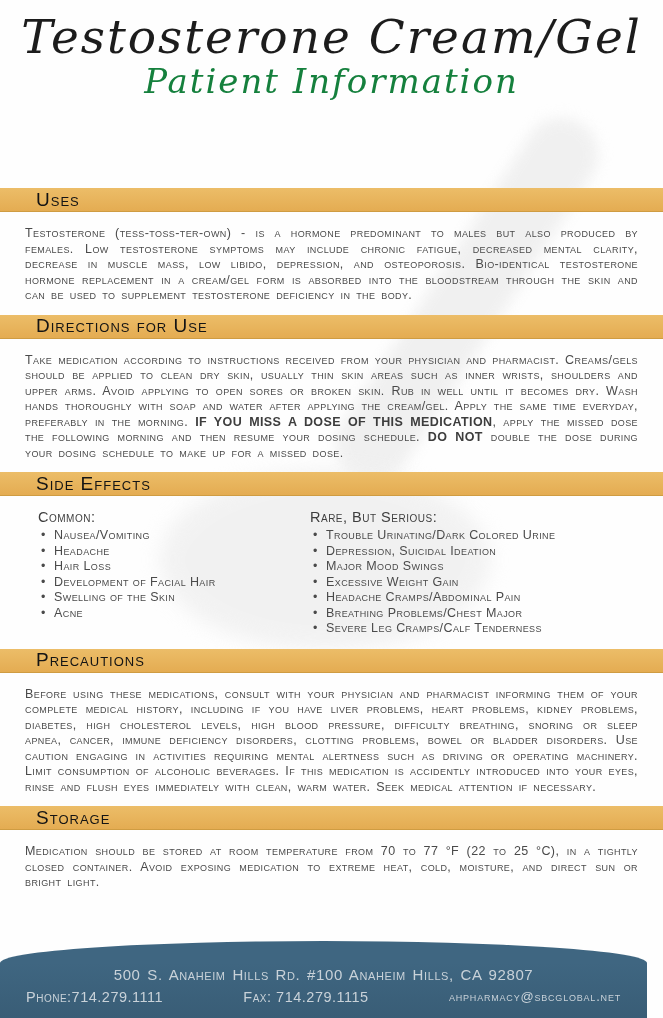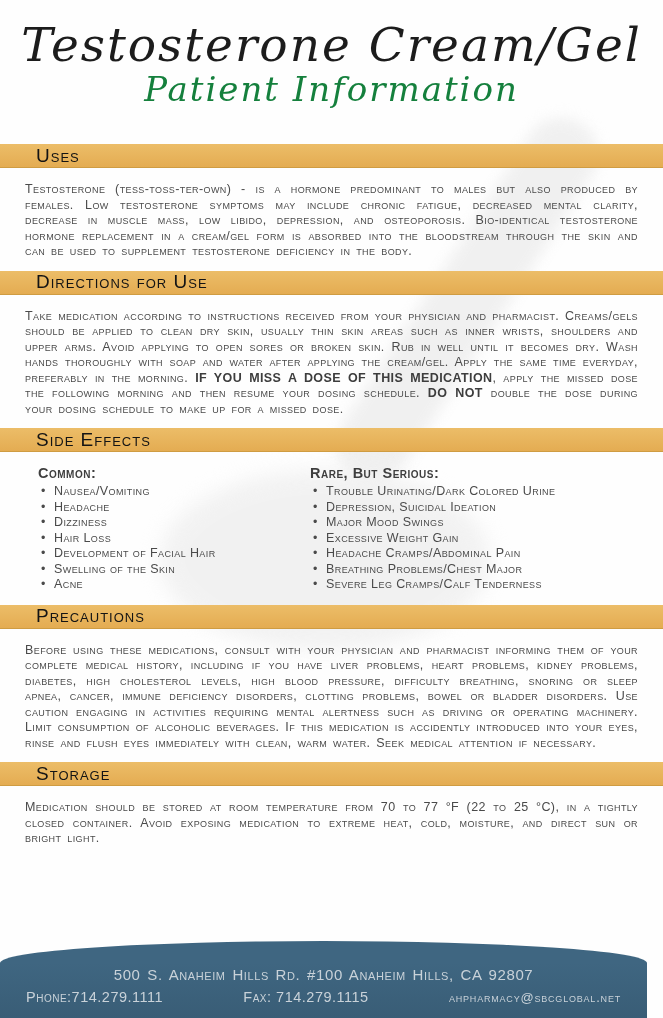--- a/index.html
+++ b/index.html
@@ -40,21 +40,21 @@
     left: 160px; top: 470px;
     width: 330px; height: 180px;
     background: #efefef;
     border-radius: 50%;
     filter: blur(10px);
     opacity: .8;
   }
   .content { position: relative; z-index: 1; }
 
   
-  .doc-header { height: 144px; padding-top: 14px; text-align: center; }
+  .doc-header { height: 188px; padding-top: 6px; text-align: center; }
   .doc-title {
     font-family: "DejaVu Serif", serif;
     font-style: italic;
     font-size: 47px;
     color: #1c1c1c;
     letter-spacing: 2px;
     line-height: 1.3;
   }
   .doc-subtitle {
     font-family: "DejaVu Serif", serif;
@@ -103,21 +103,20 @@
   }
   .se-col { flex: 0 0 auto; }
   .se-col.common { width: 272px; }
   .se-col.rare { flex: 1 1 auto; }
   .se-subhead {
     font-variant: small-caps;
     font-size: 14.5px;
     letter-spacing: 0.5px;
     color: #3e3e3e;
     margin-bottom: 3px;
-    font-weight: bold;
   }
   .se-list { list-style: none; }
   .se-list li {
     font-variant: small-caps;
     font-size: 12.5px;
     line-height: 15.5px;
     letter-spacing: 0.4px;
     color: #4a4a4a;
     padding-left: 16px;
     position: relative;
@@ -149,21 +148,21 @@
     font-variant: small-caps;
     font-size: 15px;
     letter-spacing: 0.6px;
     word-spacing: 2px;
     color: #c9d2d9;
     text-align: center;
   }
   .footer-contact {
     display: flex;
     justify-content: space-between;
-    align-items: flex-end;
+    align-items: flex-start;
     margin-top: 6px;
   }
   .footer-contact span {
     font-variant: small-caps;
     font-size: 14.5px;
     letter-spacing: 0.5px;
     color: #c9d2d9;
   }
   .footer-contact .email { font-size: 13px; letter-spacing: 0.8px; }
 </style>
@@ -196,21 +195,20 @@
 
     <div class="bar">
       <span class="bar-label">Side Effects</span>
     </div>
     <div class="se-columns">
       <div class="se-col common">
         <div class="se-subhead">Common:</div>
         <ul class="se-list">
           <li>Nausea/Vomiting</li>
           <li>Headache</li>
-          <li>Dizziness</li>
           <li>Hair Loss</li>
           <li>Development of Facial Hair</li>
           <li>Swelling of the Skin</li>
           <li>Acne</li>
         </ul>
       </div>
       <div class="se-col rare">
         <div class="se-subhead">Rare, But Serious:</div>
         <ul class="se-list">
           <li>Trouble Urinating/Dark Colored Urine</li>

